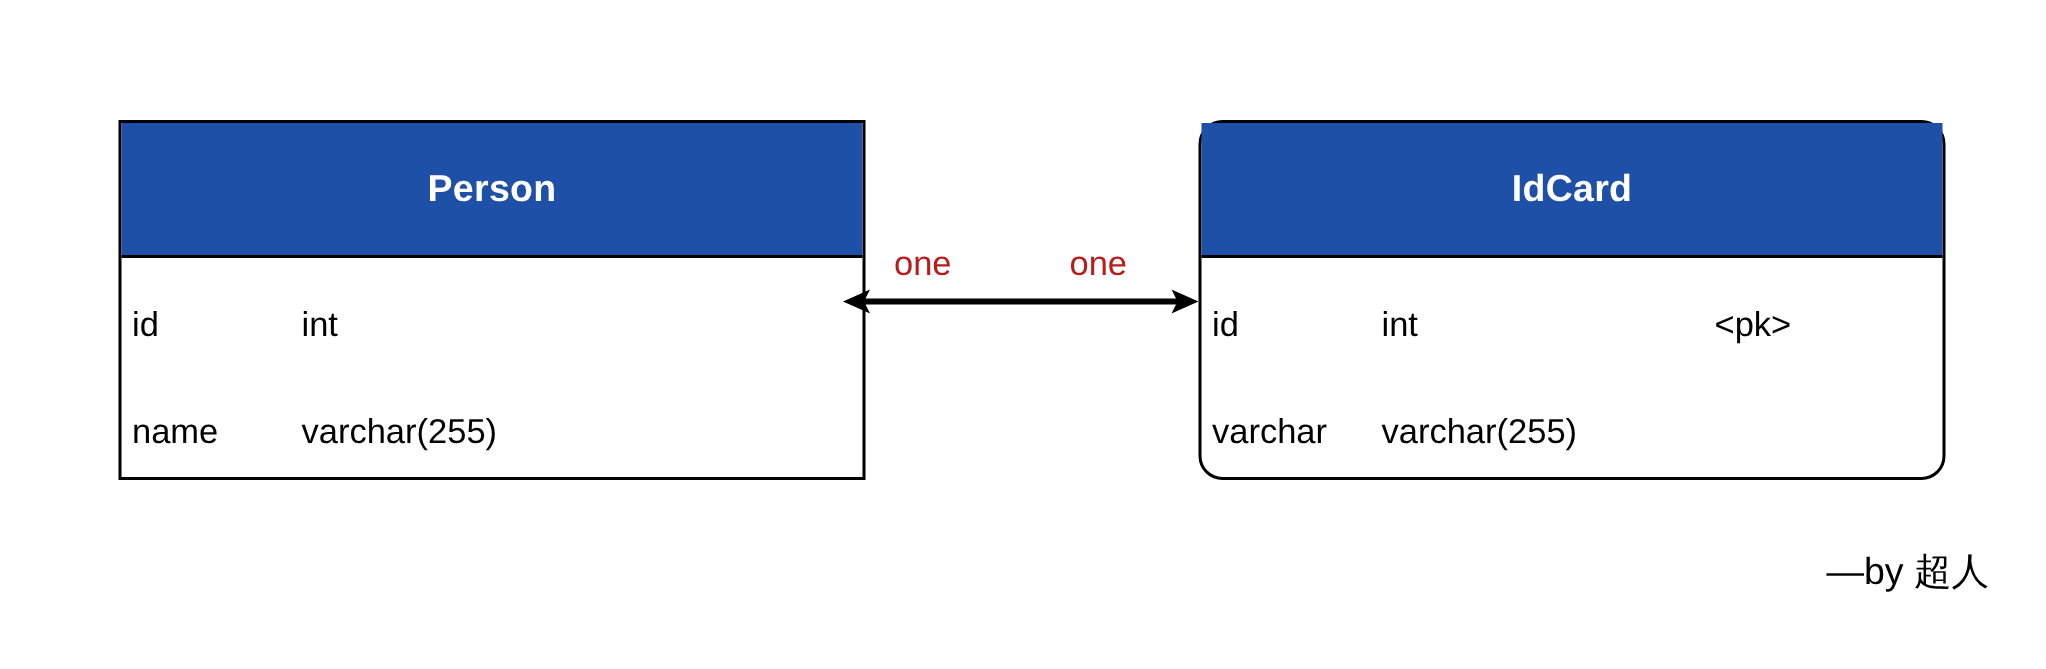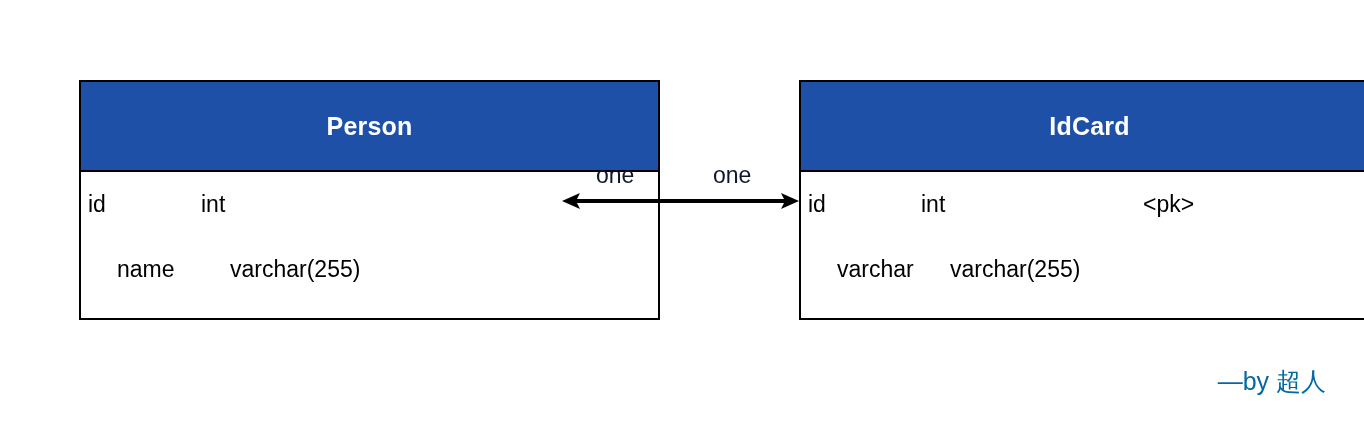--- a/index.html
+++ b/index.html
@@ -16,28 +16,28 @@
     position: relative;
     width: 1364px;
     height: 446px;
     background: #ffffff;
     overflow: hidden;
   }
 
   
   .entity {
     position: absolute;
-    width: 581px;
+    width: 498px;
     height: 240px;
     box-sizing: border-box;
     border: 2px solid #000000;
     background: #ffffff;
   }
   #entity-person { left: 79px; top: 80px; }
-  #entity-idcard { left: 799px; top: 80px; }
+  #entity-idcard { left: 799px; top: 80px; border-radius: 16px; }
 
   .entity-header {
     position: absolute;
     left: 0;
     top: 0;
     right: 0;
     height: 88px;
     background: #1f50a8;
     border-bottom: 2px solid #000000;
     display: flex;
@@ -59,22 +59,22 @@
     right: 0;
     bottom: 0;
   }
 
   .field-row {
     position: absolute;
     left: 0;
     right: 0;
     height: 36px;
   }
-  .field-row.r0 { top: 14px; padding-left: 43px; }
-  .field-row.r1 { top: 79px; margin-left: 29px; }
+  .field-row.r0 { top: 26px; padding-left: 43px; }
+  .field-row.r1 { top: 97px; }
 
   .field-name,
   .field-type,
   .field-key {
     position: absolute;
     top: 0;
     font-size: 23px;
     color: #000000;
     line-height: 36px;
     white-space: nowrap;
@@ -94,34 +94,34 @@
   #relationship svg {
     position: absolute;
     left: 0;
     top: 0;
     display: block;
   }
   .card-label {
     position: absolute;
     top: 0px;
     font-size: 23px;
-    color: #0f172a;
+    color: #b91c1c;
     line-height: 30px;
     white-space: nowrap;
   }
   #card-label-left  { left: 35px; }
   #card-label-right { left: 152px; }
 
   
   #signature {
     position: absolute;
     right: 38px;
     top: 366px;
     font-size: 25px;
-    color: #0369a1;
+    color: #000000;
     white-space: nowrap;
     line-height: 1.2;
   }
 </style>
 </head>
 <body>
 
 <div id="canvas">
 
   <div id="entity-person" class="entity">

